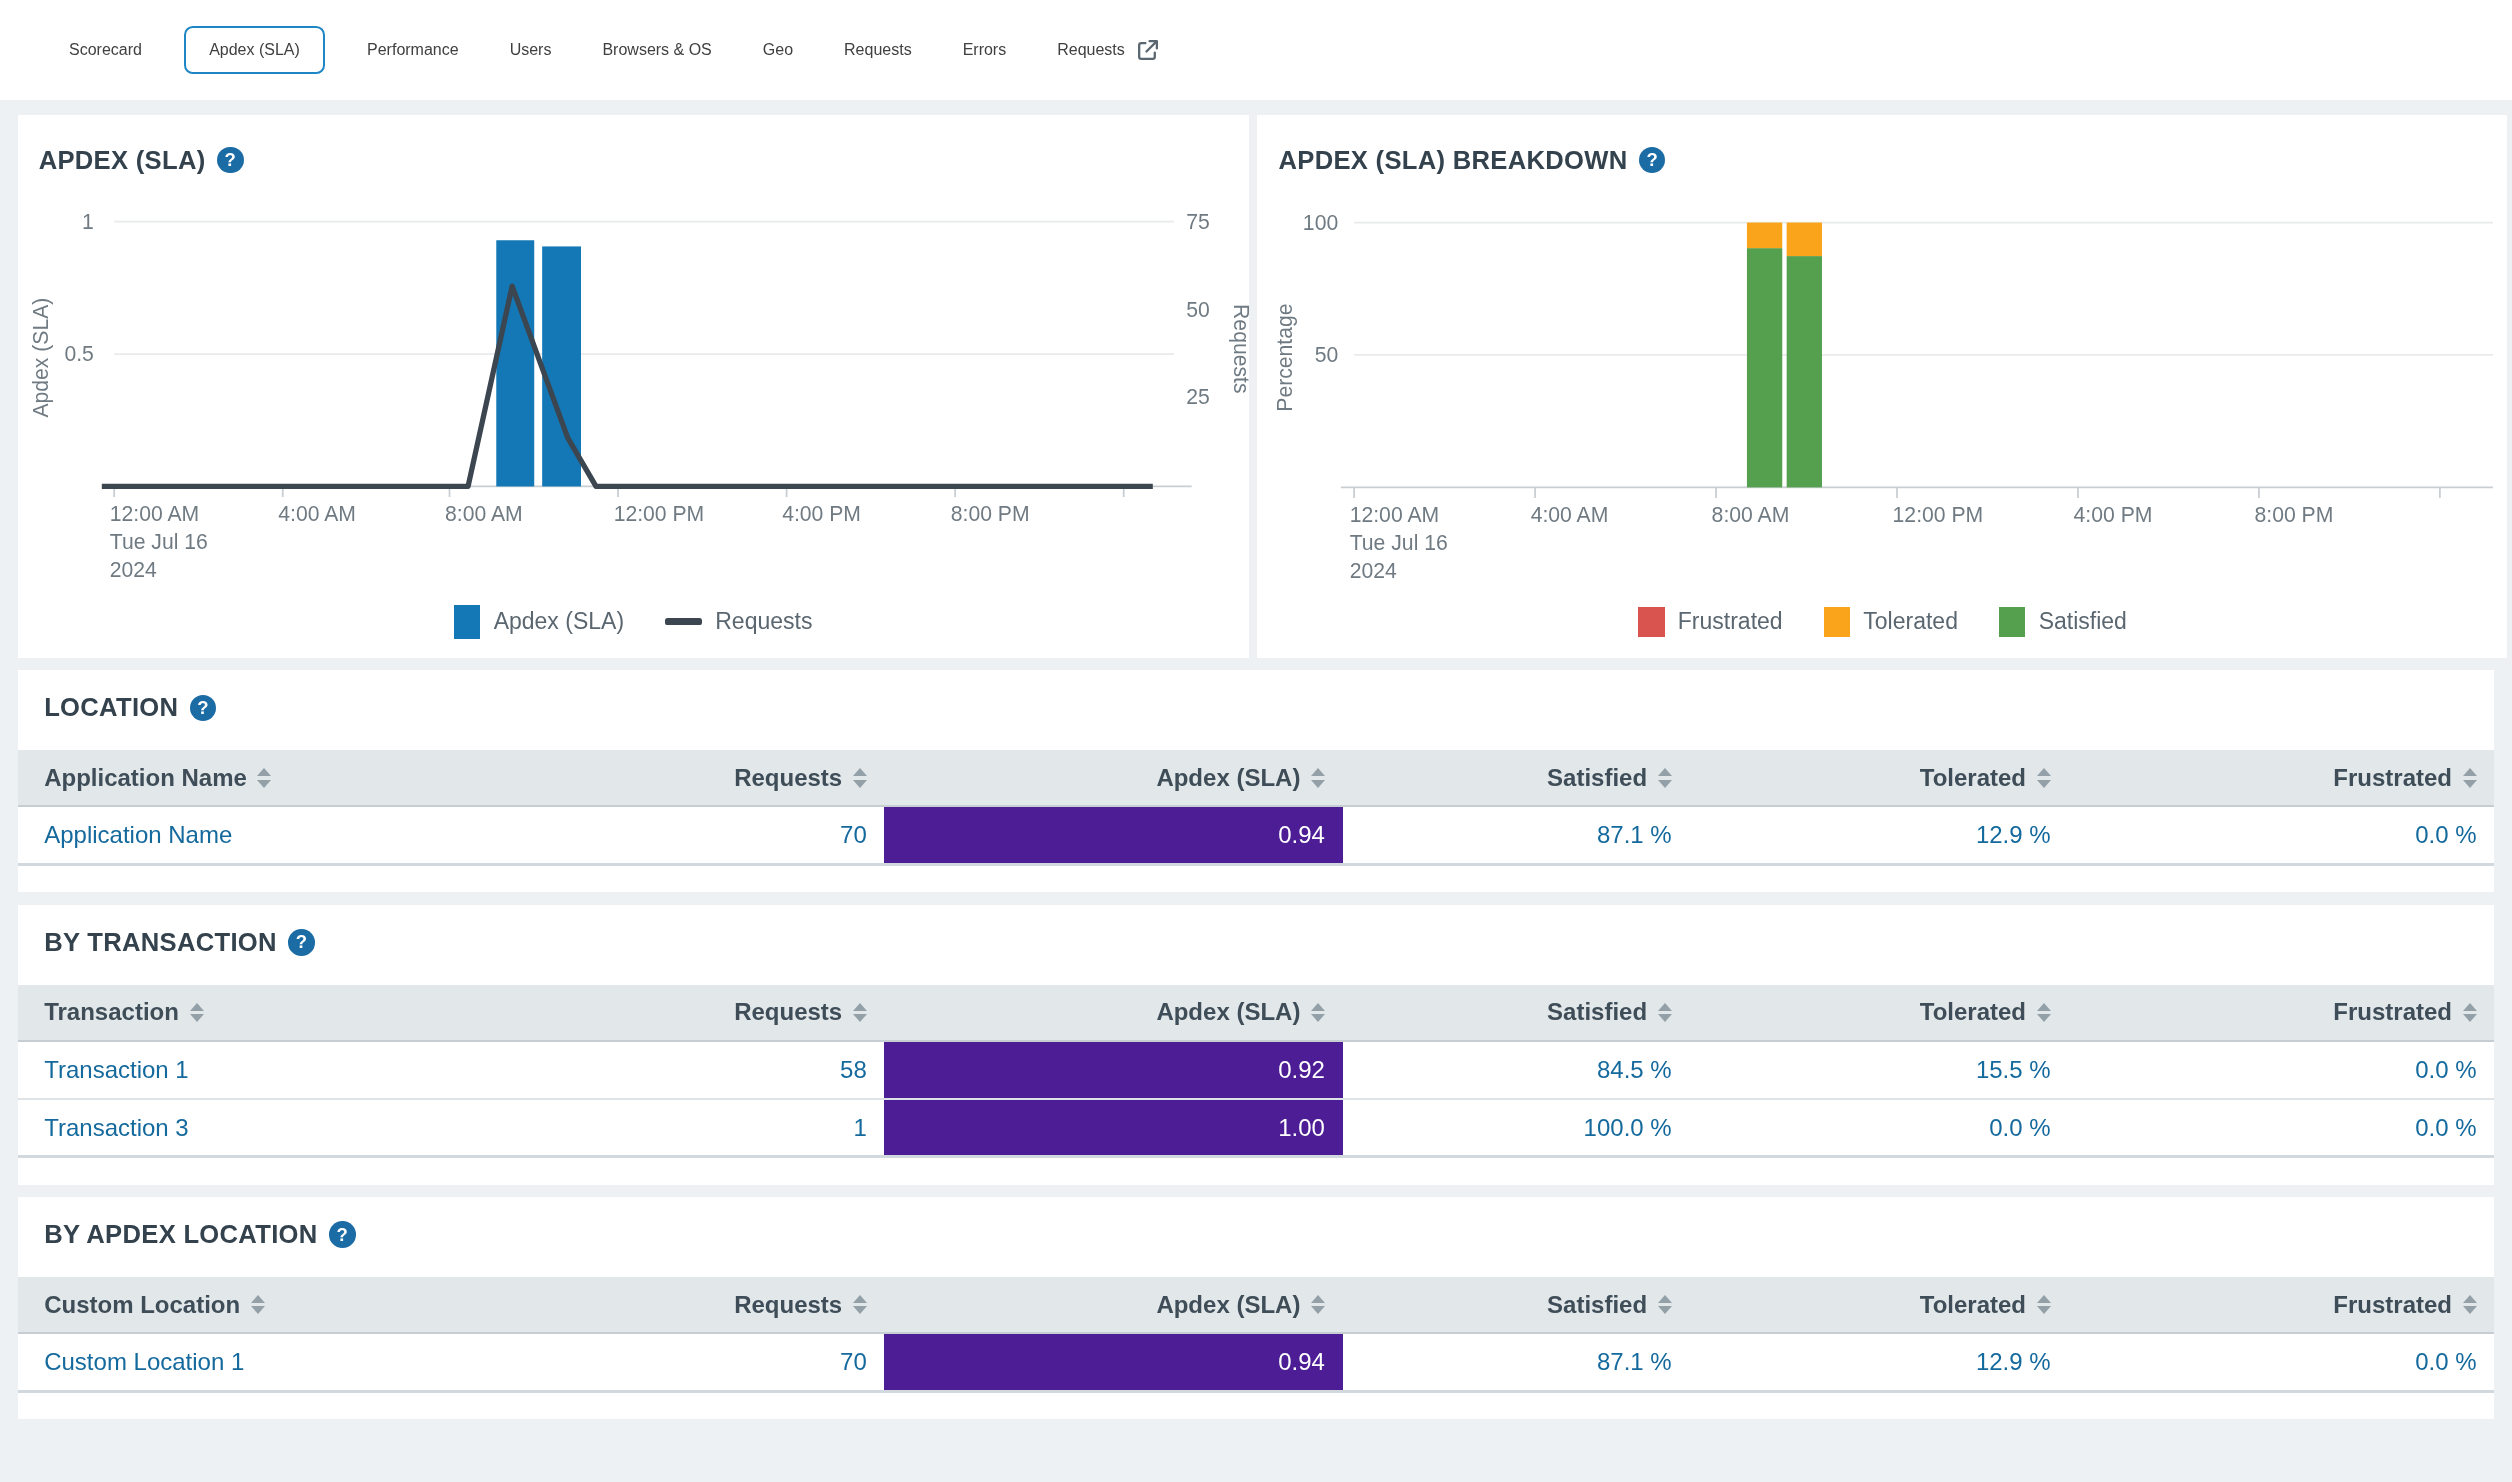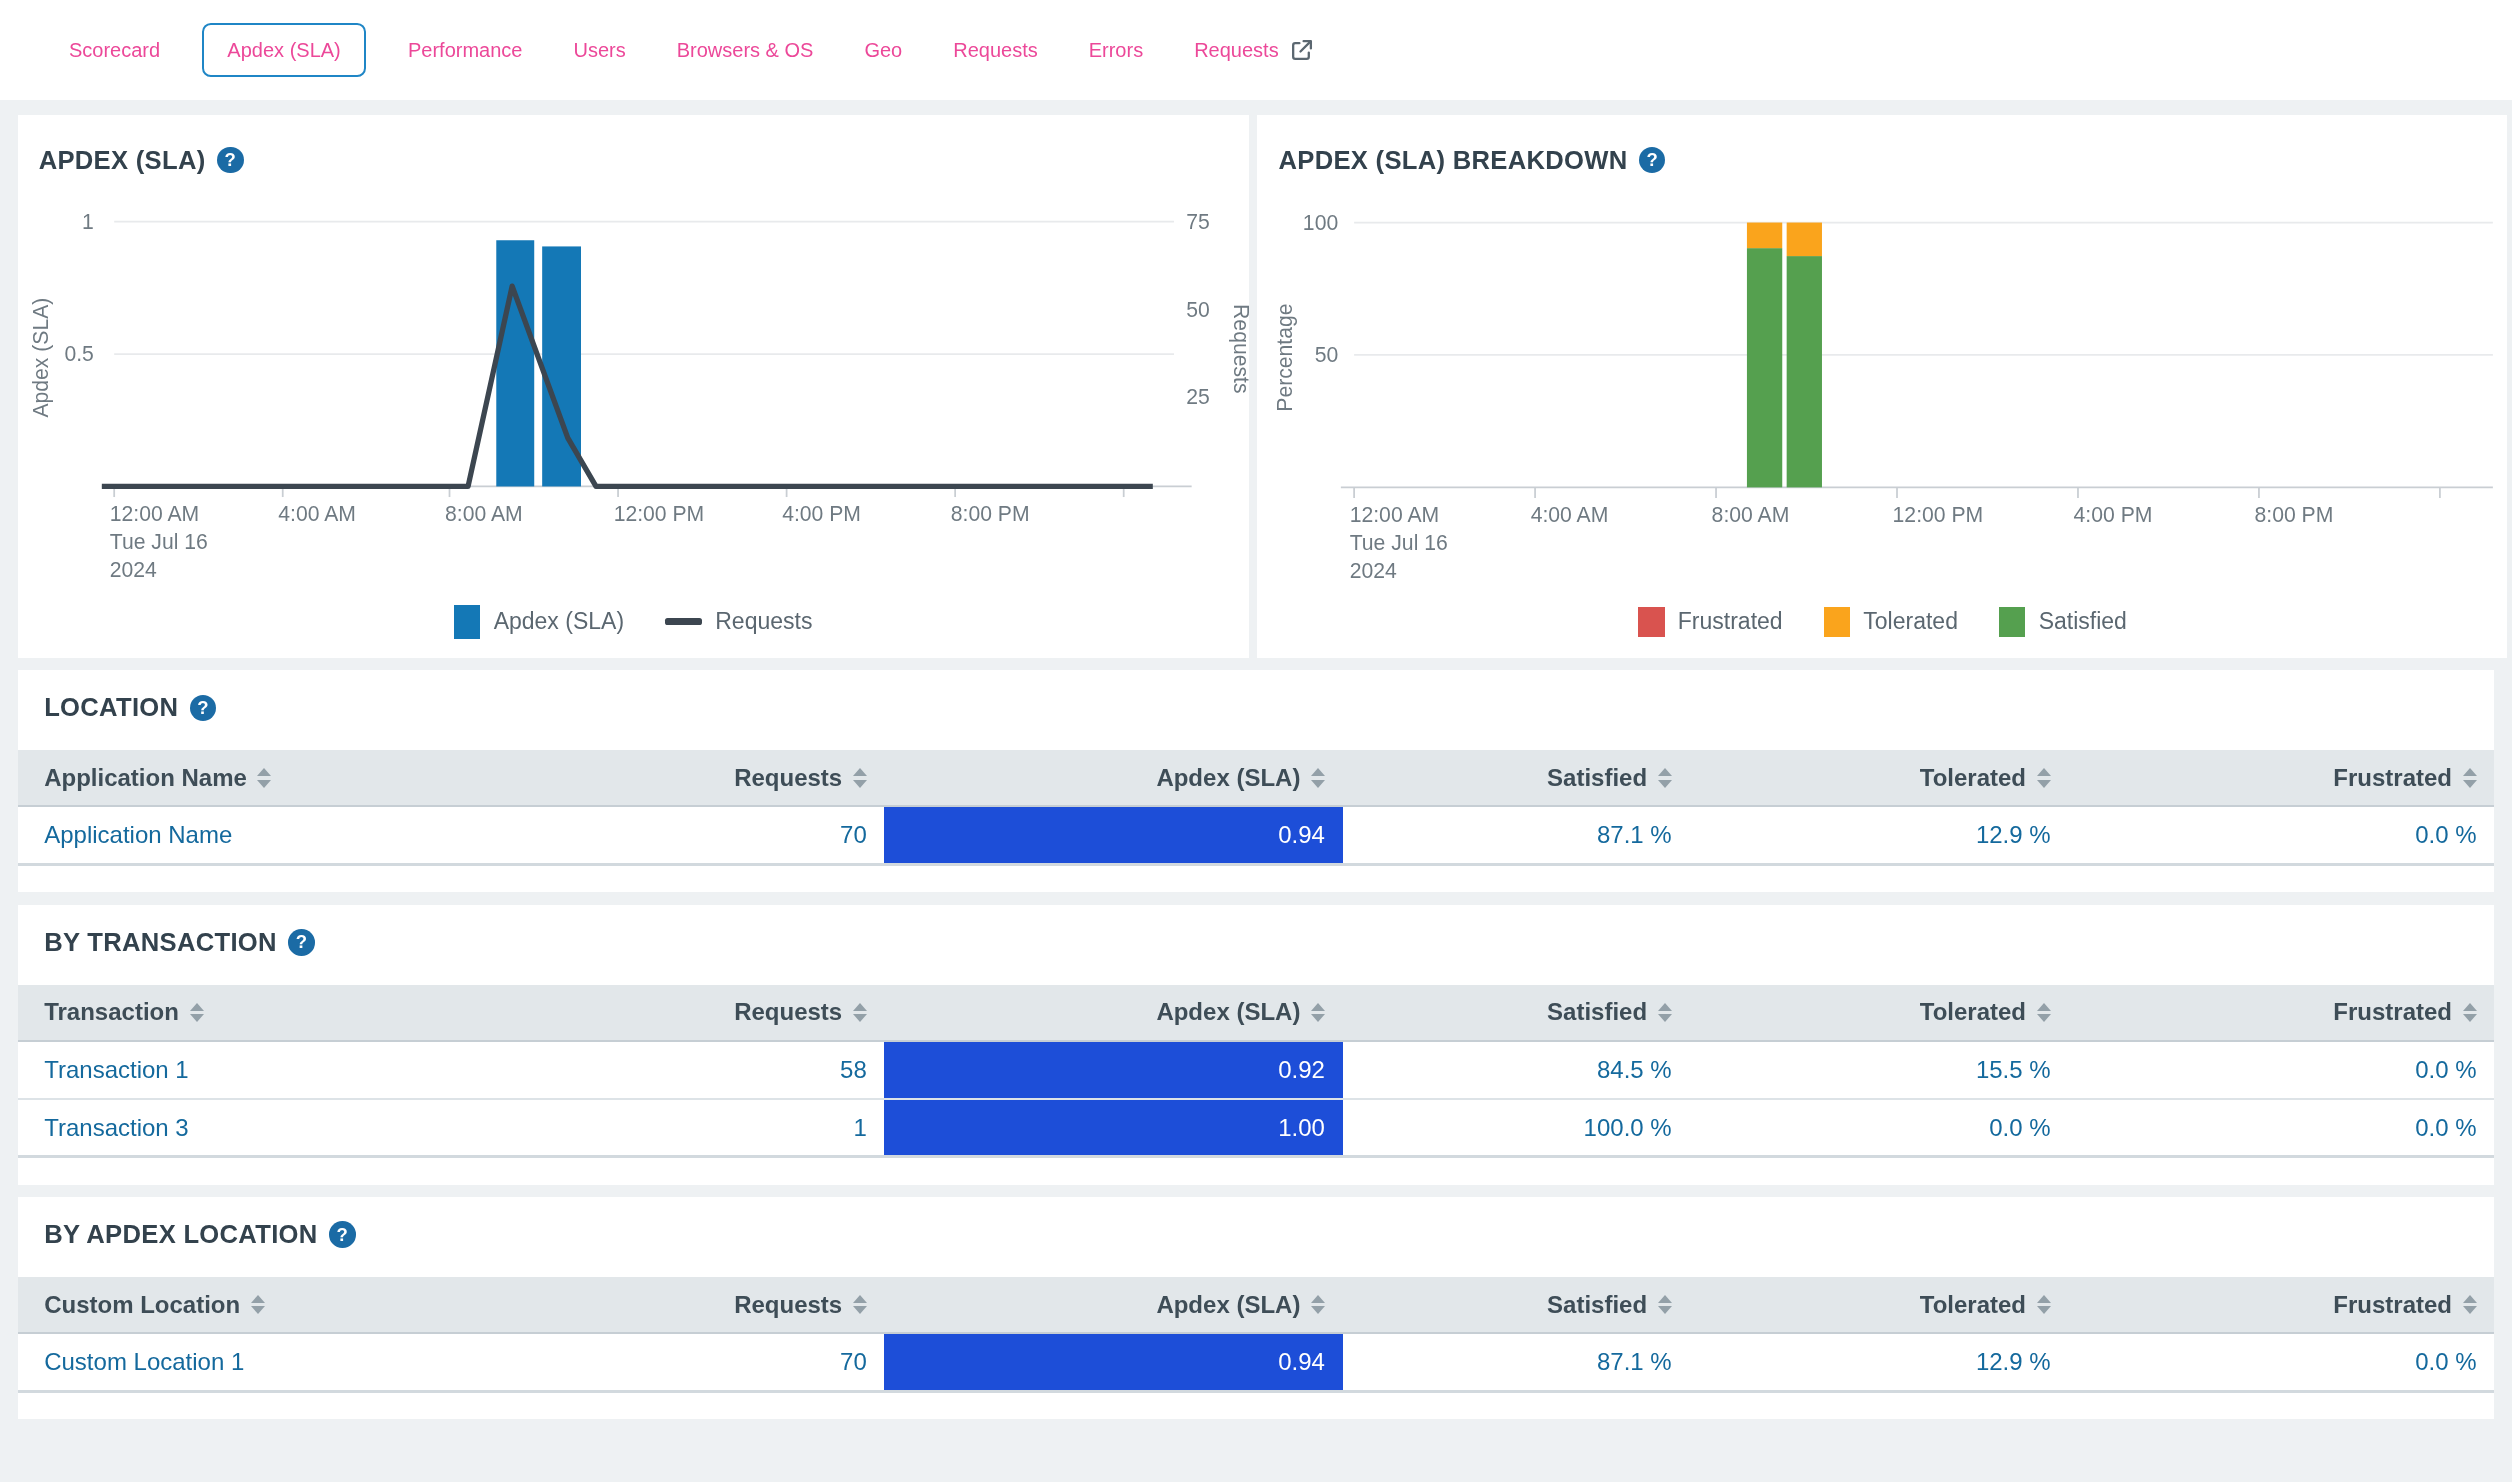--- a/index.html
+++ b/index.html
@@ -11,21 +11,21 @@
   }
   a { color: #14699d; text-decoration: none; cursor: pointer; }
 
   
   .tabbar {
     height: 100px; background: #fff;
     display: flex; align-items: center;
     padding-left: 69px; gap: 51px;
     margin-bottom: 15px;
   }
-  .tab { font-size: 20px; color: #ec4899; white-space: nowrap; cursor: pointer; display: flex; align-items: center; gap: 10.6px; }
+  .tab { font-size: 16px; color: #404040; white-space: nowrap; cursor: pointer; display: flex; align-items: center; gap: 10.6px; }
   .tab.selected {
     border: 2.6px solid #1f86c6; border-radius: 8.8px;
     padding: 13.2px 23px; margin: 0 -8.8px;
   }
   .ext-icon svg { width: 25px; height: 25px; display: block; }
 
   
   .charts-row { display: flex; gap: 8.8px; margin: 0 17.7px 12.4px; }
   .card { background: #fff; }
   .chart-card { height: 543px; }
@@ -81,21 +81,21 @@
   .sort-icon .up   { border-bottom: 8px solid #93a0a8; }
   .sort-icon .down { border-top: 8px solid #93a0a8; }
   td {
     height: 58px; font-size: 24px; padding: 0 17.7px;
     border-top: 2.6px solid #dde3e7; background: #fff;
   }
   tbody tr:first-child td { border-top: 2.6px solid #c6ced4; }
   tbody tr:last-child  td { border-bottom: 3.5px solid #d2d9de; }
   td.name { padding-left: 26.5px; }
   td.num { text-align: right; }
-  td.apdex { background: #1d4ed8; color: #fff; text-align: right; }
+  td.apdex { background: #4c1d95; color: #fff; text-align: right; }
   tr.alt td { background: #f6f8fa; }
   tr.alt td.apdex { background: #55a04f; }
 </style>
 </head>
 <body>
 
 <header class="tabbar">
   <div class="tab">Scorecard</div>
   <div class="tab selected">Apdex (SLA)</div>
   <div class="tab">Performance</div>

